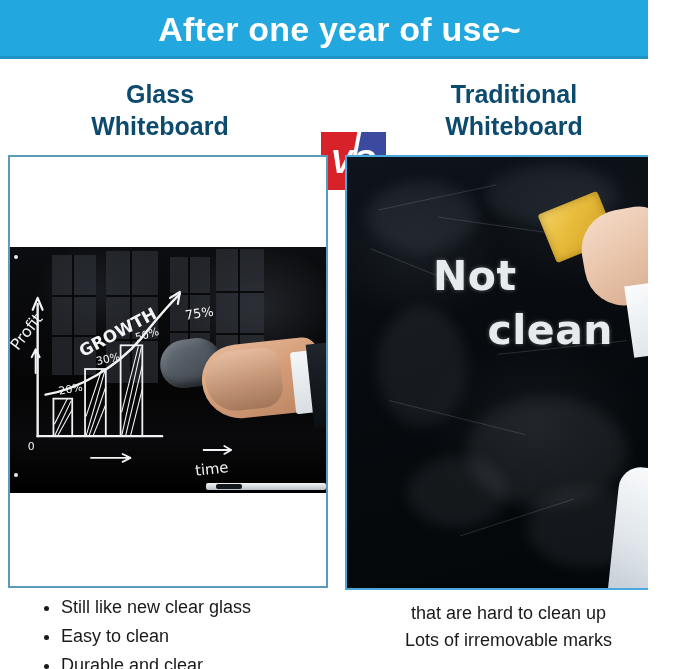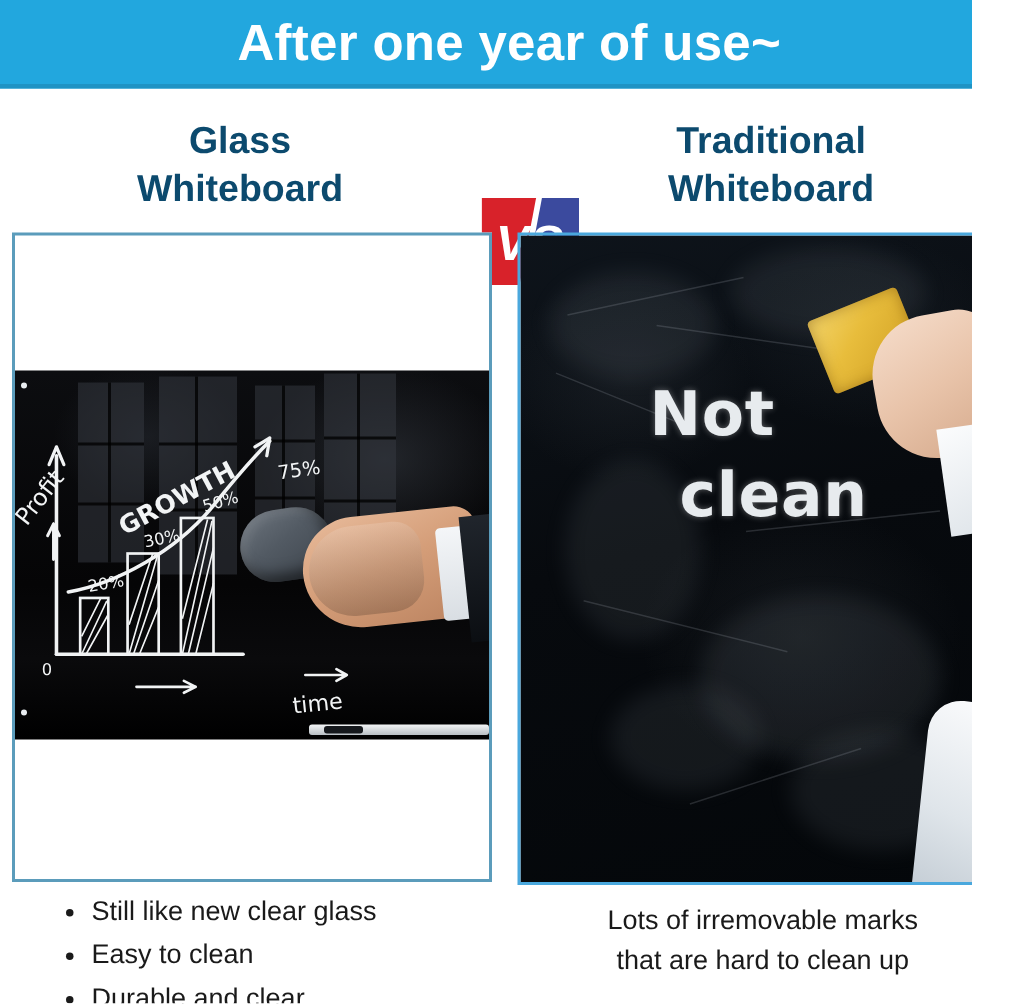--- a/index.html
+++ b/index.html
@@ -129,21 +129,21 @@
   }
   .smudge{position:absolute;border-radius:50%;filter:blur(7px);background:rgba(190,200,210,.085);}
   .scratch{position:absolute;height:1px;background:rgba(200,210,220,.17);}
   .not-clean{
     position:absolute;left:86px;top:92px;width:180px;
     color:#e7ebee;font-size:41px;font-weight:bold;
     line-height:1.32;letter-spacing:.5px;
     text-shadow:0 0 4px rgba(255,255,255,.34);
     font-family:"DejaVu Sans", sans-serif;
   }
-  .not-clean .l2{display:block;margin-left:20px;}
+  .not-clean .l2{display:block;margin-left:20px;text-align:right;}
   .sponge{
     position:absolute;left:198px;top:44px;width:64px;height:52px;
     background:linear-gradient(140deg,#f3d46a 0%,#e8bd3c 40%,#cf9e22 100%);
     transform:rotate(-22deg);border-radius:3px;
     box-shadow:inset 0 0 9px rgba(120,80,10,.5);
   }
   .hand-r{
     position:absolute;left:236px;top:52px;width:86px;height:96px;
     background:linear-gradient(155deg,#f6ddcb 0%,#e8c3a9 50%,#d3a789 100%);
     border-radius:40px 26px 16px 40px;transform:rotate(-10deg);
@@ -296,17 +296,17 @@
 
   <div class="bullets">
     <ul>
       <li>Still like new clear glass</li>
       <li>Easy to clean</li>
       <li>Durable and clear</li>
     </ul>
   </div>
 
   <div class="caption-right">
+    <div>that are hard to clean up</div>
     <div>Lots of irremovable marks</div>
-    <div>that are hard to clean up</div>
   </div>
 
 </div>
 
 </body></html>

